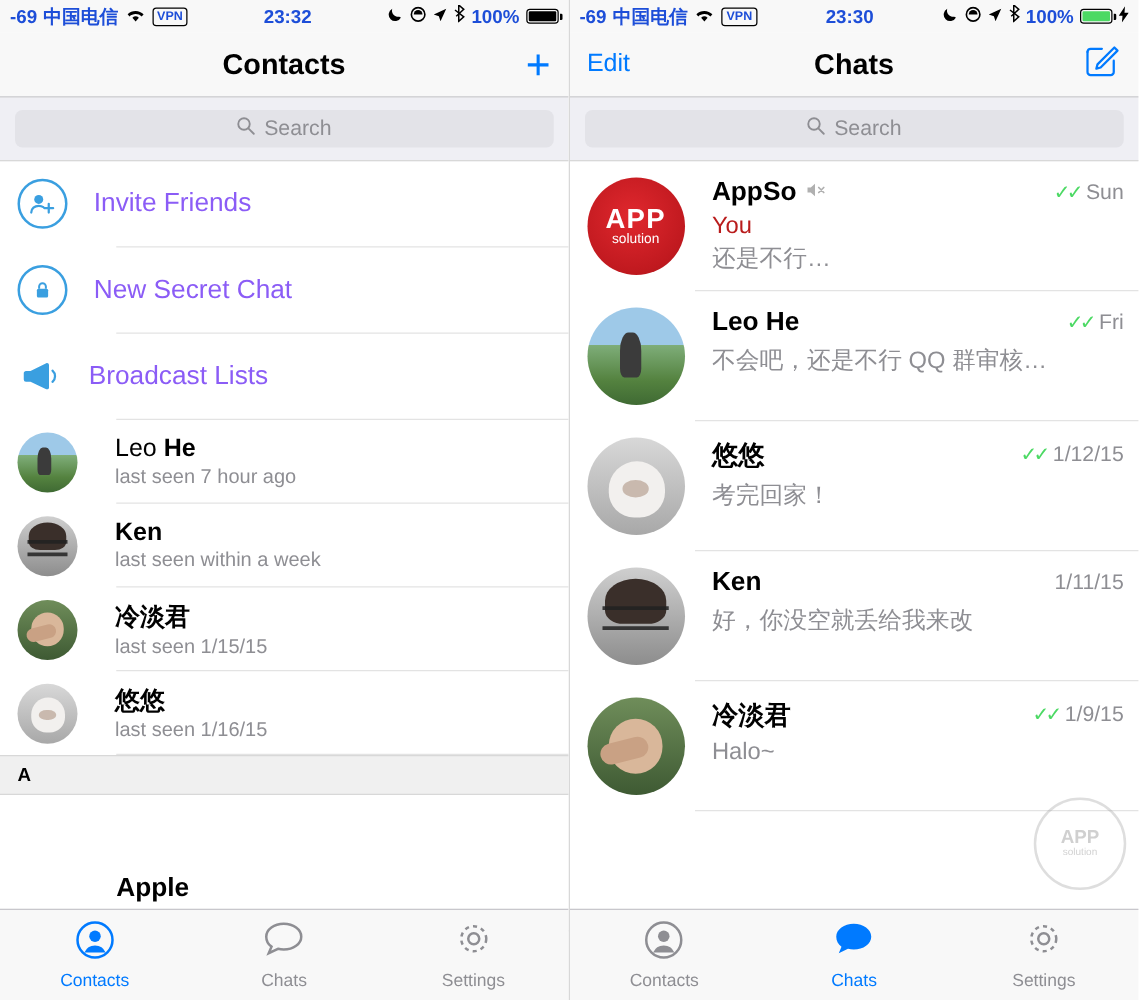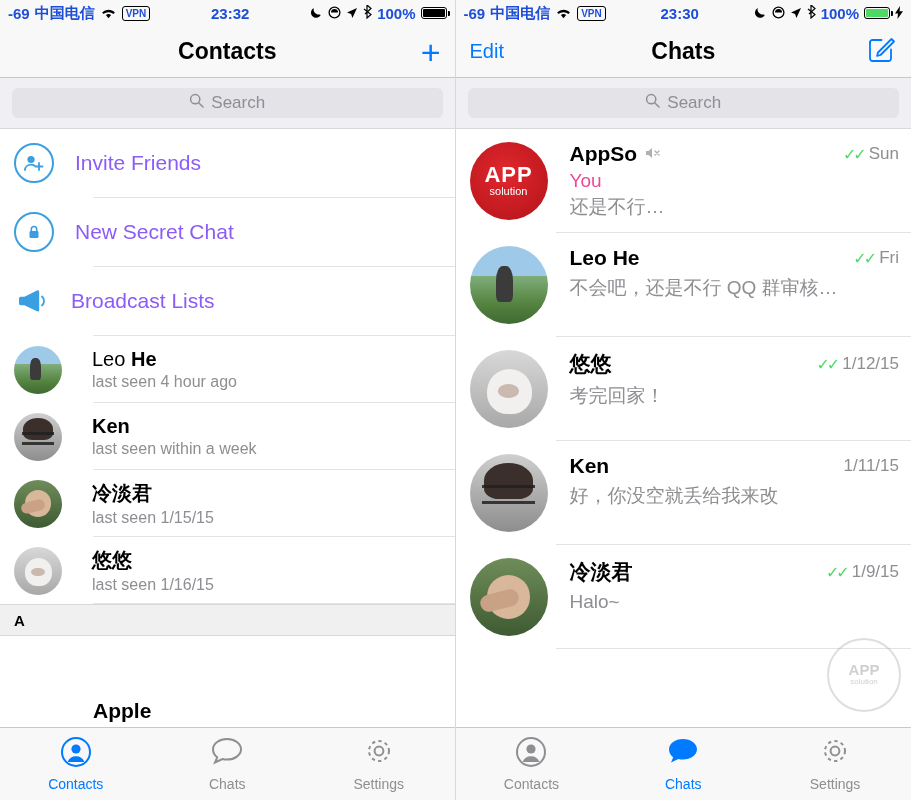--- a/index.html
+++ b/index.html
@@ -105,21 +105,21 @@
   .chat-row:after{
     content:"";position:absolute;left:100px;right:0;bottom:0;height:1px;background:#e3e3e3;
   }
   .chat-av{width:78px;height:78px;border-radius:50%;flex:0 0 auto;overflow:hidden;position:relative;}
   .chat-body{flex:1;margin-left:22px;min-width:0;}
   .chat-top{display:flex;align-items:center;}
   .chat-name{font-size:21px;font-weight:bold;color:#000;white-space:nowrap;}
   .mute{margin-left:7px;color:#b0b0b0;font-size:15px;}
   .chat-meta{margin-left:auto;display:flex;align-items:center;gap:5px;font-size:17px;color:#8e8e93;white-space:nowrap;padding-left:8px;}
   .ticks{color:#4cd964;font-size:16px;letter-spacing:-3px;}
-  .chat-line1{font-size:19px;color:#ec4899;margin-top:4px;}
+  .chat-line1{font-size:19px;color:#b91c1c;margin-top:4px;}
   .chat-line2{font-size:19px;color:#8e8e93;margin-top:2px;overflow:hidden;text-overflow:ellipsis;white-space:nowrap;}
   .chat-snippet{font-size:19px;color:#8e8e93;margin-top:5px;overflow:hidden;text-overflow:ellipsis;white-space:nowrap;}
 
   
   .tabbar{
     position:absolute;bottom:0;left:0;right:0;height:72px;
     background:#f8f8f8;border-top:1px solid #c8c7cc;
     display:flex;align-items:center;
   }
   .tab{flex:1;text-align:center;color:#8e8e93;font-size:14px;}
@@ -253,21 +253,21 @@
     </div>
     <div style="height:1px;background:#e3e3e3;margin-left:93px;"></div>
 
     <div class="contact-row">
       <div class="avatar av-leo"></div>
       <div class="c-text">
         <div class="c-name">
           <span class="light">Leo</span>
           <b>He</b>
         </div>
-        <div class="c-sub">last seen 4 hour ago</div>
+        <div class="c-sub">last seen 7 hour ago</div>
       </div>
     </div>
 
     <div class="contact-row">
       <div class="avatar av-ken"></div>
       <div class="c-text">
         <div class="c-name">
           <b>Ken</b>
         </div>
         <div class="c-sub">last seen within a week</div>

